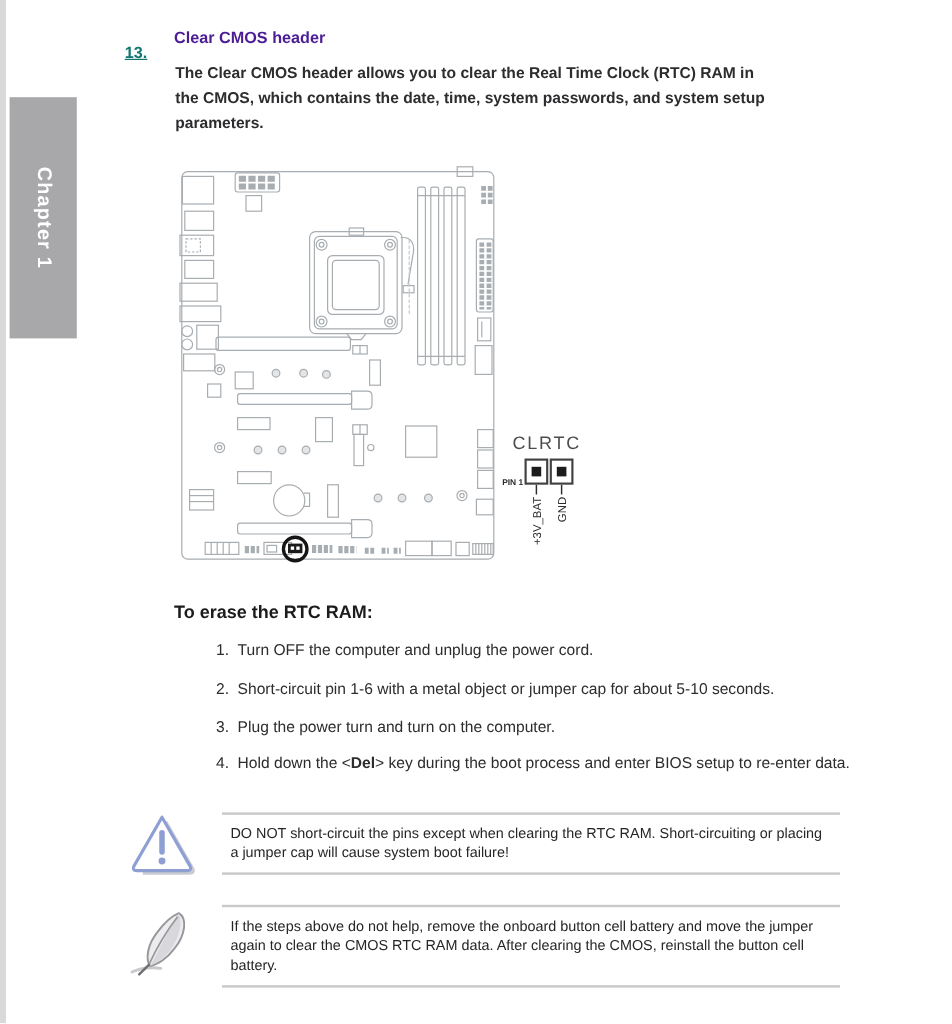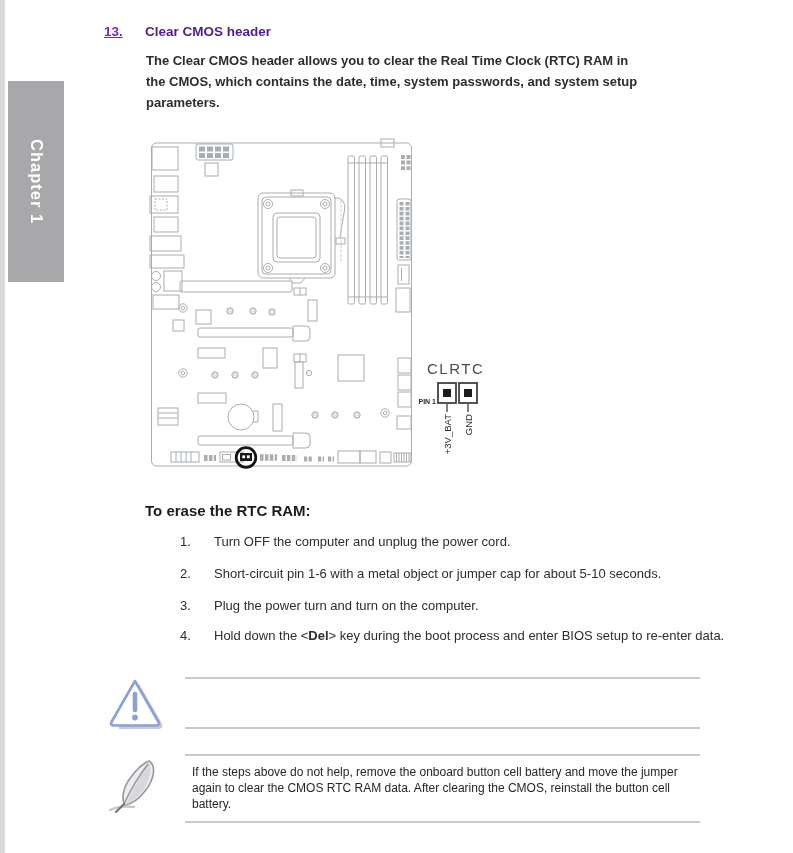--- a/index.html
+++ b/index.html
@@ -3,27 +3,27 @@
 <meta charset="utf-8">
 <style>
   html,body{margin:0;padding:0;background:#fff;}
   #page{position:relative;width:793px;height:853px;background:#fff;overflow:hidden;
         font-family:"Liberation Sans",sans-serif;color:#2d2d2f;}
   .edge-strip{position:absolute;left:0;top:0;width:5px;height:853px;background:#d9d9d9;}
   .chapter-tab{position:absolute;left:8px;top:81px;width:56px;height:201px;background:#a8a8ab;
         display:flex;align-items:center;justify-content:center;}
   .chapter-tab span{writing-mode:vertical-rl;color:#fff;font-weight:bold;font-size:16.5px;
         letter-spacing:1px;white-space:nowrap;}
-  .sec-num{position:absolute;left:104px;top:24px;font-size:13.5px;font-weight:bold;color:#6d28d9;text-decoration:underline;}
+  .sec-num{position:absolute;left:104px;top:36px;font-size:13.5px;font-weight:bold;color:#0f766e;text-decoration:underline;}
   .sec-title{position:absolute;left:145px;top:24px;font-size:13.5px;font-weight:bold;color:#4c1d95;}
   .intro{position:absolute;left:146px;top:50px;width:502px;font-size:13px;line-height:21px;font-weight:bold;}
   .proc-head{position:absolute;left:145px;top:502px;font-size:15px;font-weight:bold;color:#1c1c1e;}
   .step{position:absolute;left:180px;width:560px;font-size:13px;line-height:17px;}
   .step .num{position:absolute;left:0;top:0;}
-  .step .txt{display:block;margin-left:34px;width:522px;}
+  .step .txt{display:block;margin-left:18px;width:522px;}
   .s1{top:533px}.s2{top:565px}.s3{top:597px}.s4{top:627px}
   .rule{position:absolute;left:185px;width:515px;height:2px;background:#c9c9c9;}
   .r1{top:677px}.r2{top:727px}.r3{top:754px}.r4{top:821px}
   .notice-text{position:absolute;left:192px;width:495px;font-size:12px;line-height:16px;color:#262628;}
   .n1{top:686px}.n2{top:764px}
   .icon-abs{position:absolute;}
 </style>
 </head>
 <body>
 
@@ -234,20 +234,21 @@
     <span class="txt"><span>Hold down the &lt;</span><b>Del</b><span>&gt; key during the boot process and enter BIOS setup to re-enter data.</span></span>
   </div>
 
   <div class="rule r1"></div>
   <svg class="icon-abs" style="left:106px;top:676px" width="58" height="54" viewBox="0 0 58 54">
     <path d="M32 9 L54.5 48 Q56 51.5 52 51.5 L13 51.5" fill="none" stroke="#c8cbd2" stroke-width="3"></path>
     <path d="M29 5 L52.5 46 Q54 49.5 50 49.5 L8 49.5 Q4 49.5 5.5 46 L29 5 Z" fill="#fff" stroke="#8d9fd3" stroke-width="2.6" stroke-linejoin="round"></path>
     <path d="M29 18 L29 34" stroke="#8d9fd3" stroke-width="4.6" stroke-linecap="round"></path>
     <circle cx="29" cy="41.5" r="2.9" fill="#8d9fd3"></circle>
   </svg>
+  <div class="notice-text n1">DO NOT short-circuit the pins except when clearing the RTC RAM. Short-circuiting or placing a jumper cap will cause system boot failure!</div>
   <div class="rule r2"></div>
 
   <div class="rule r3"></div>
   <svg class="icon-abs" style="left:103px;top:757px" width="58" height="58" viewBox="0 0 58 58">
     <path d="M7 53 Q18 48 31 50" stroke="#c9c9cd" stroke-width="2.4" fill="none" stroke-linecap="round"></path>
     <path d="M46 4 C53 8 52 22 42 34 C36 42 28 47 22 48 C18 42 20 30 28 20 C34 12 41 6 46 4 Z" fill="#ececee" stroke="#97979b" stroke-width="1.6"></path>
     <path d="M46 4 C50 14 45 27 38 36 C32 43 27 46 22 48 C28 38 35 22 46 4 Z" fill="#d8d8dc"></path>
     <path d="M45 7 C38 16 28 32 21 47" stroke="#97979b" stroke-width="1.4" fill="none"></path>
     <path d="M21 47 L13 55" stroke="#6f6f73" stroke-width="2" stroke-linecap="round"></path>
   </svg>

